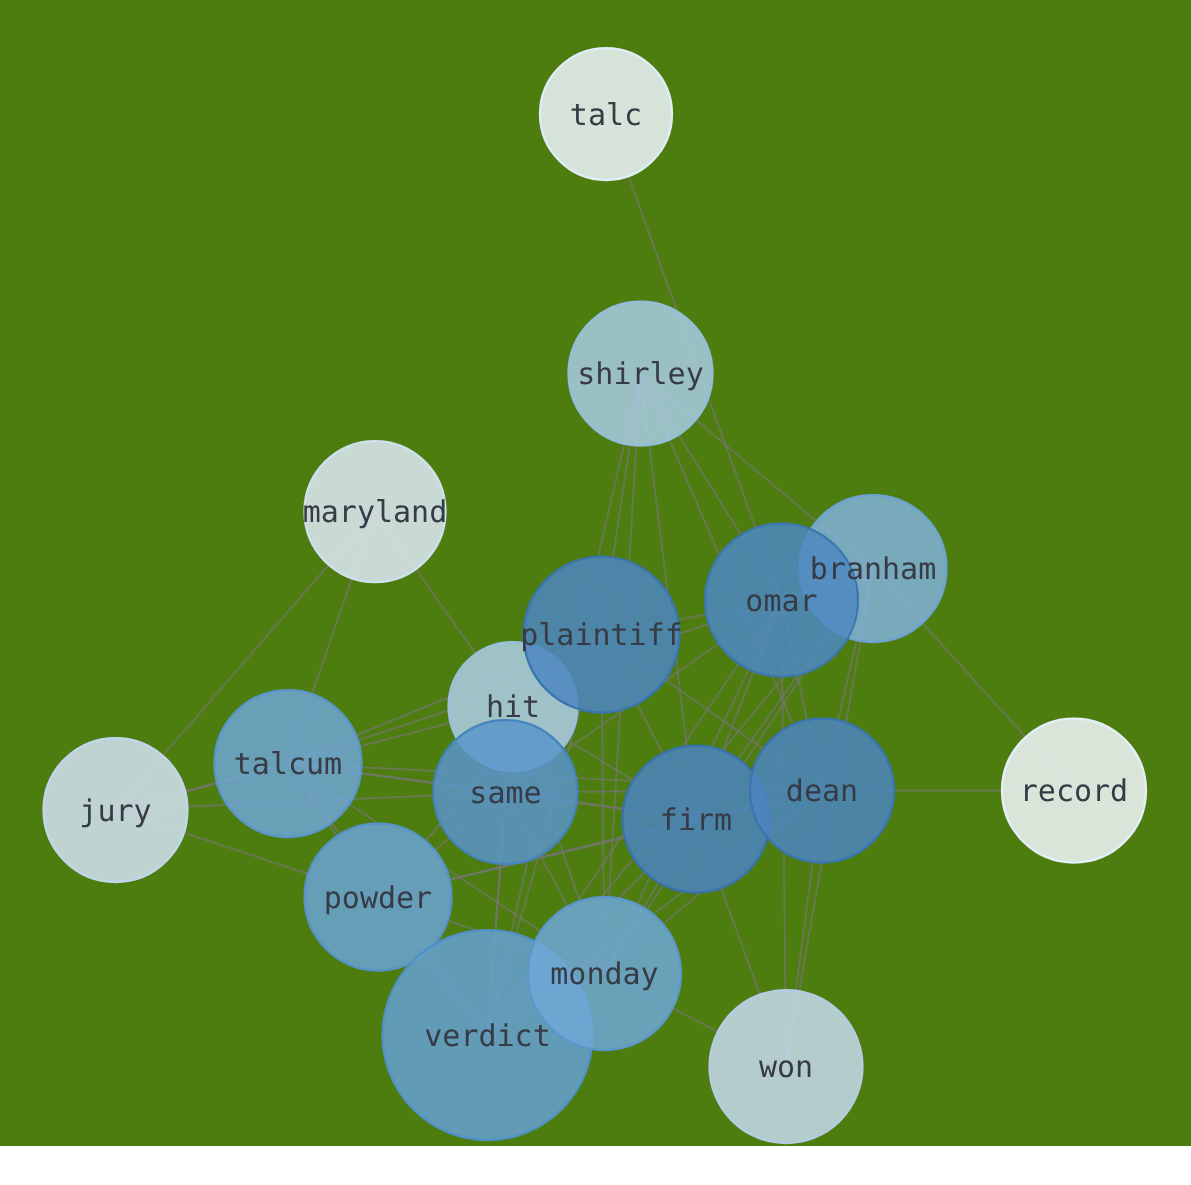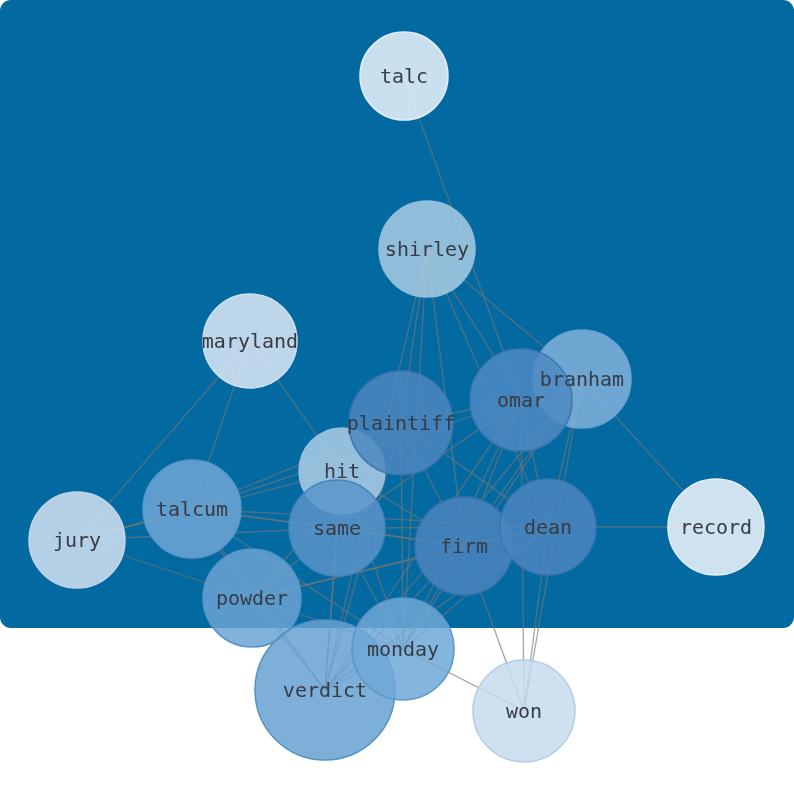--- a/index.html
+++ b/index.html
@@ -7,23 +7,22 @@
     padding: 0;
     background: #ffffff;
     width: 794px;
     height: 790px;
     overflow: hidden;
     font-family: "DejaVu Sans Mono", "Liberation Mono", monospace;
   }
   .figure-wrap {
     position: relative;
     width: 794px;
-    height: 628px;
-    background: #0369a1;
-    border-radius: 11px;
+    height: 764px;
+    background: #4d7c0f;
   }
   svg text {
     font-family: "DejaVu Sans Mono", "Liberation Mono", monospace;
     pointer-events: none;
   }
 </style>
 </head>
 <body>
 
 <div class="figure-wrap">

